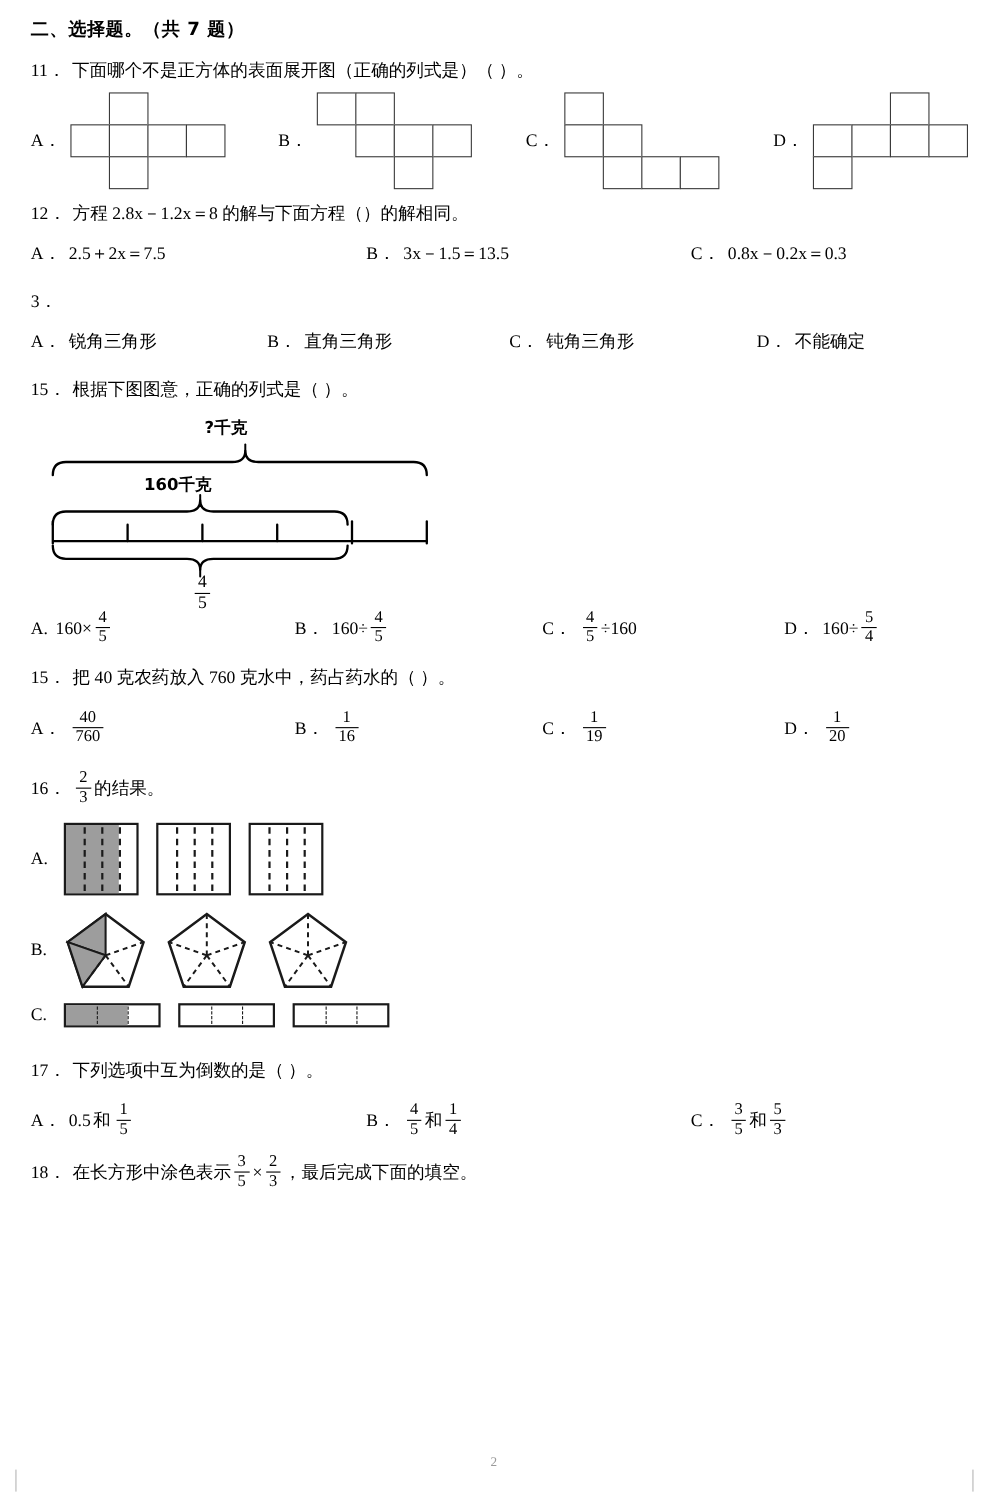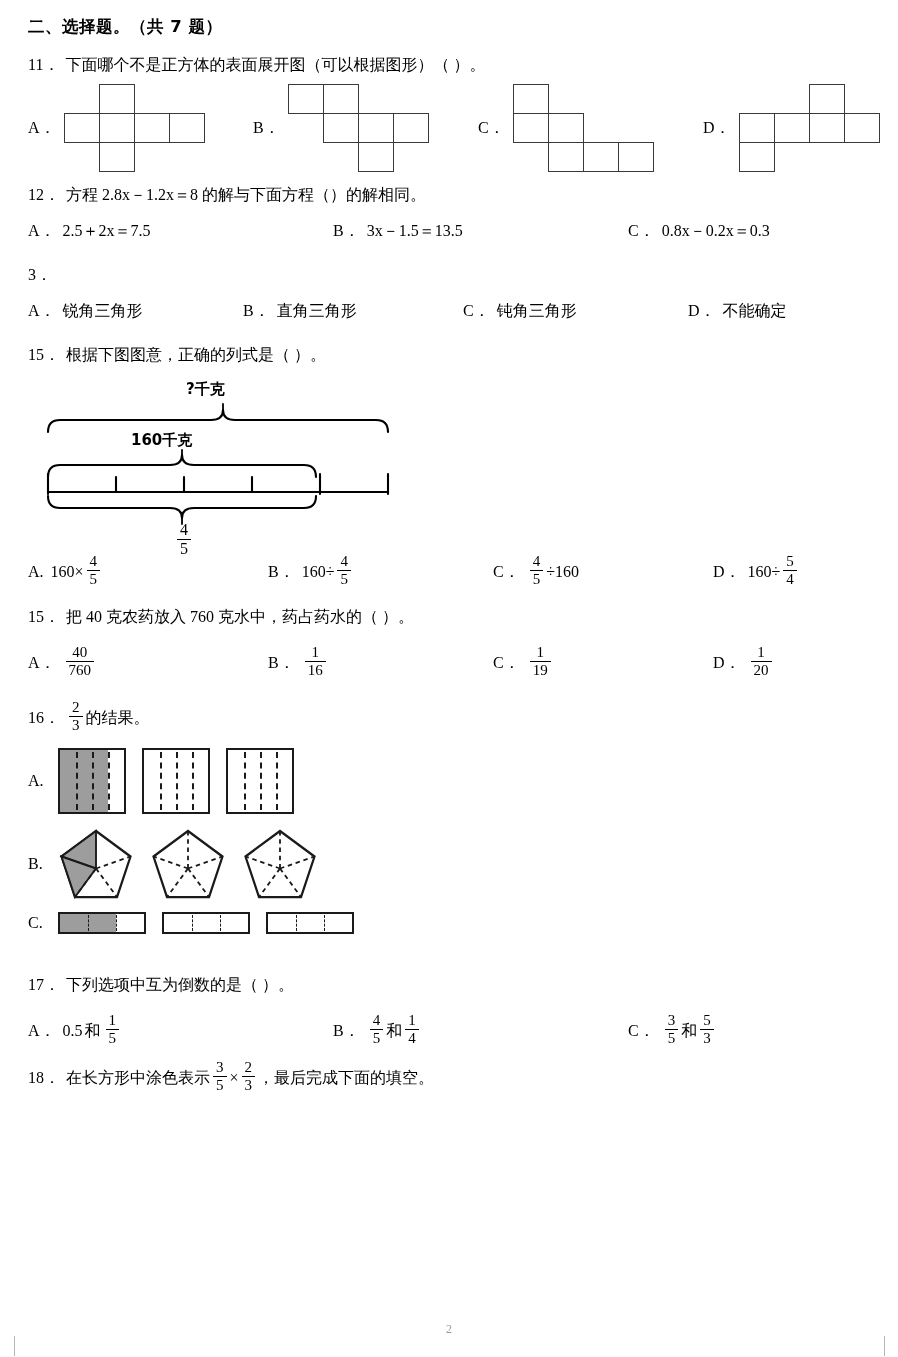--- a/index.html
+++ b/index.html
@@ -133,21 +133,21 @@
 </head>
 <body>
 
 <div class="page">
   <div class="content">
 
     <div class="section-head">二、选择题。（共 7 题）</div>
 
     <div class="qline">
       <span class="qnum">11．</span>
-      <span>下面哪个不是正方体的表面展开图（可以根据图形）（      ）。</span>
+      <span>下面哪个不是正方体的表面展开图（正确的列式是）（      ）。</span>
     </div>
 
     <div class="nets-row" style="height:88px;">
 
       <div class="net-cell" style="width:225px;">
         <span class="net-lab">A．</span>
         <div class="net" style="width:140px;height:88px;">
           <i style="left:35px;  top:0px;  width:36px;height:30px;"></i>
           <i style="left:0px;   top:29px; width:36px;height:30px;"></i>
           <i style="left:35px;  top:29px; width:36px;height:30px;"></i>
@@ -421,21 +421,21 @@
           <span class="dash" style="left:33.3%;"></span>
           <span class="dash" style="left:66.6%;"></span>
         </div>
         <div class="barfig">
           <span class="dash" style="left:33.3%;"></span>
           <span class="dash" style="left:66.6%;"></span>
         </div>
       </div>
     </div>
 
-    <div class="qline" style="margin-top:38px;">
+    <div class="qline" style="margin-top:27px;">
       <span class="qnum">17．</span>
       <span>下列选项中互为倒数的是（      ）。</span>
     </div>
     <div class="opts" style="margin:16px 0 0 0; align-items:center;">
       <div class="opt" style="width:305px;">
         <span class="lab">A．</span>
         <span>0.5</span>
         <span style="margin:0 2px;">和</span>
         <span class="frac">
           <span class="num">1</span>

